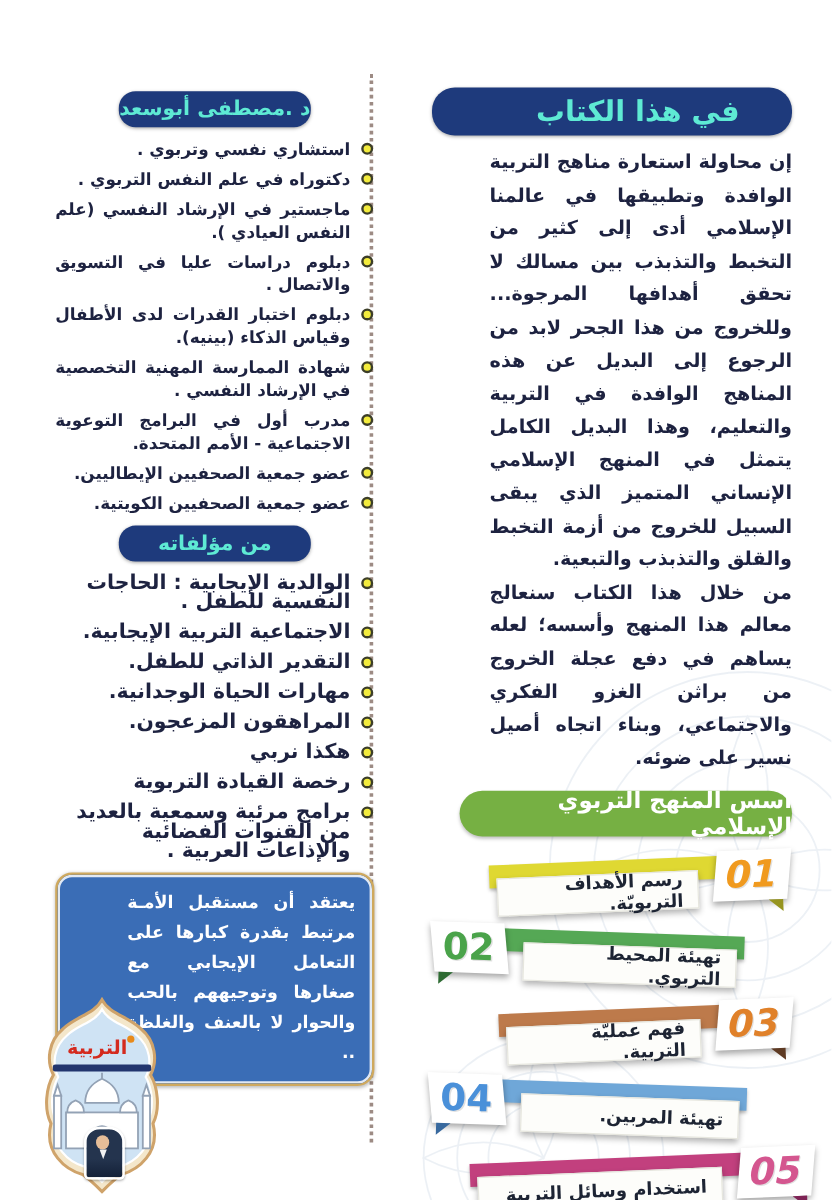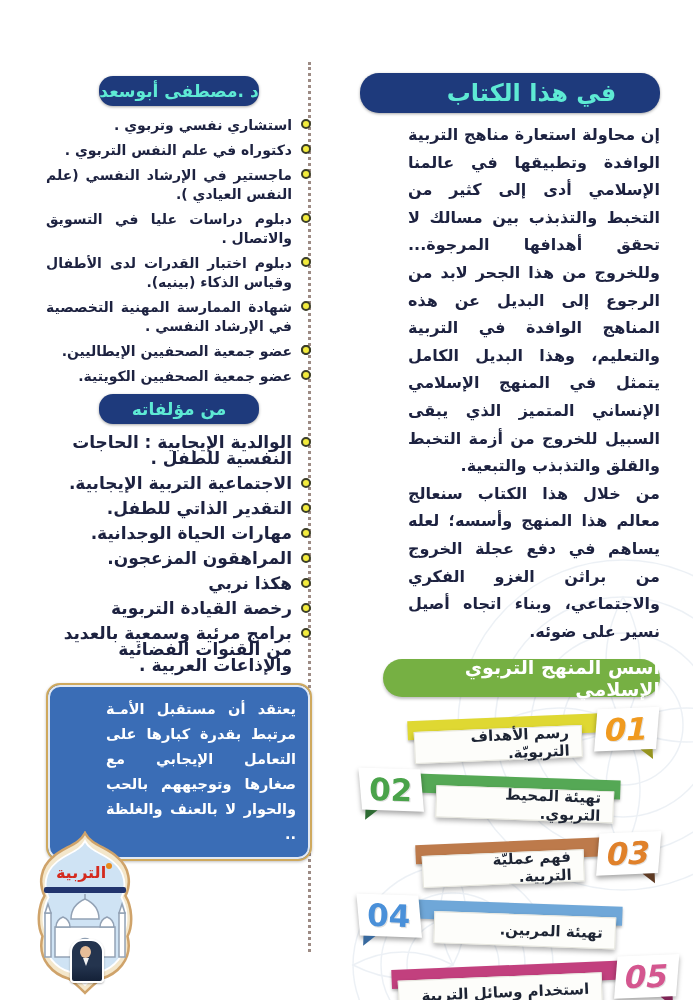--- a/index.html
+++ b/index.html
@@ -217,21 +217,21 @@
       <span>د .مصطفى أبوسعد</span>
     </div>
 
     <ul class="dotlist cred">
       <li><span class="bullet"></span><span>استشاري نفسي وتربوي .</span></li>
       <li><span class="bullet"></span><span>دكتوراه في علم النفس التربوي .</span></li>
       <li><span class="bullet"></span><span>ماجستير في الإرشاد النفسي (علم النفس العيادي ).</span></li>
       <li><span class="bullet"></span><span>دبلوم دراسات عليا في التسويق والاتصال .</span></li>
       <li><span class="bullet"></span><span>دبلوم اختبار القدرات لدى الأطفال وقياس الذكاء (بينيه).</span></li>
       <li><span class="bullet"></span><span>شهادة الممارسة المهنية التخصصية في الإرشاد النفسي .</span></li>
-      <li><span class="bullet"></span></li>
+      <li><span class="bullet"></span><span>مدرب أول في البرامج التوعوية الاجتماعية - الأمم المتحدة.</span></li>
       <li><span class="bullet"></span><span>عضو جمعية الصحفيين الإيطاليين.</span></li>
       <li><span class="bullet"></span><span>عضو جمعية الصحفيين الكويتية.</span></li>
     </ul>
 
     <div class="pill" style="margin-top:8px;">
       <span>من مؤلفاته</span>
     </div>
 
     <ul class="dotlist works">
       <li><span class="bullet"></span><span>الوالدية الإيجابية : الحاجات النفسية للطفل .</span></li>

